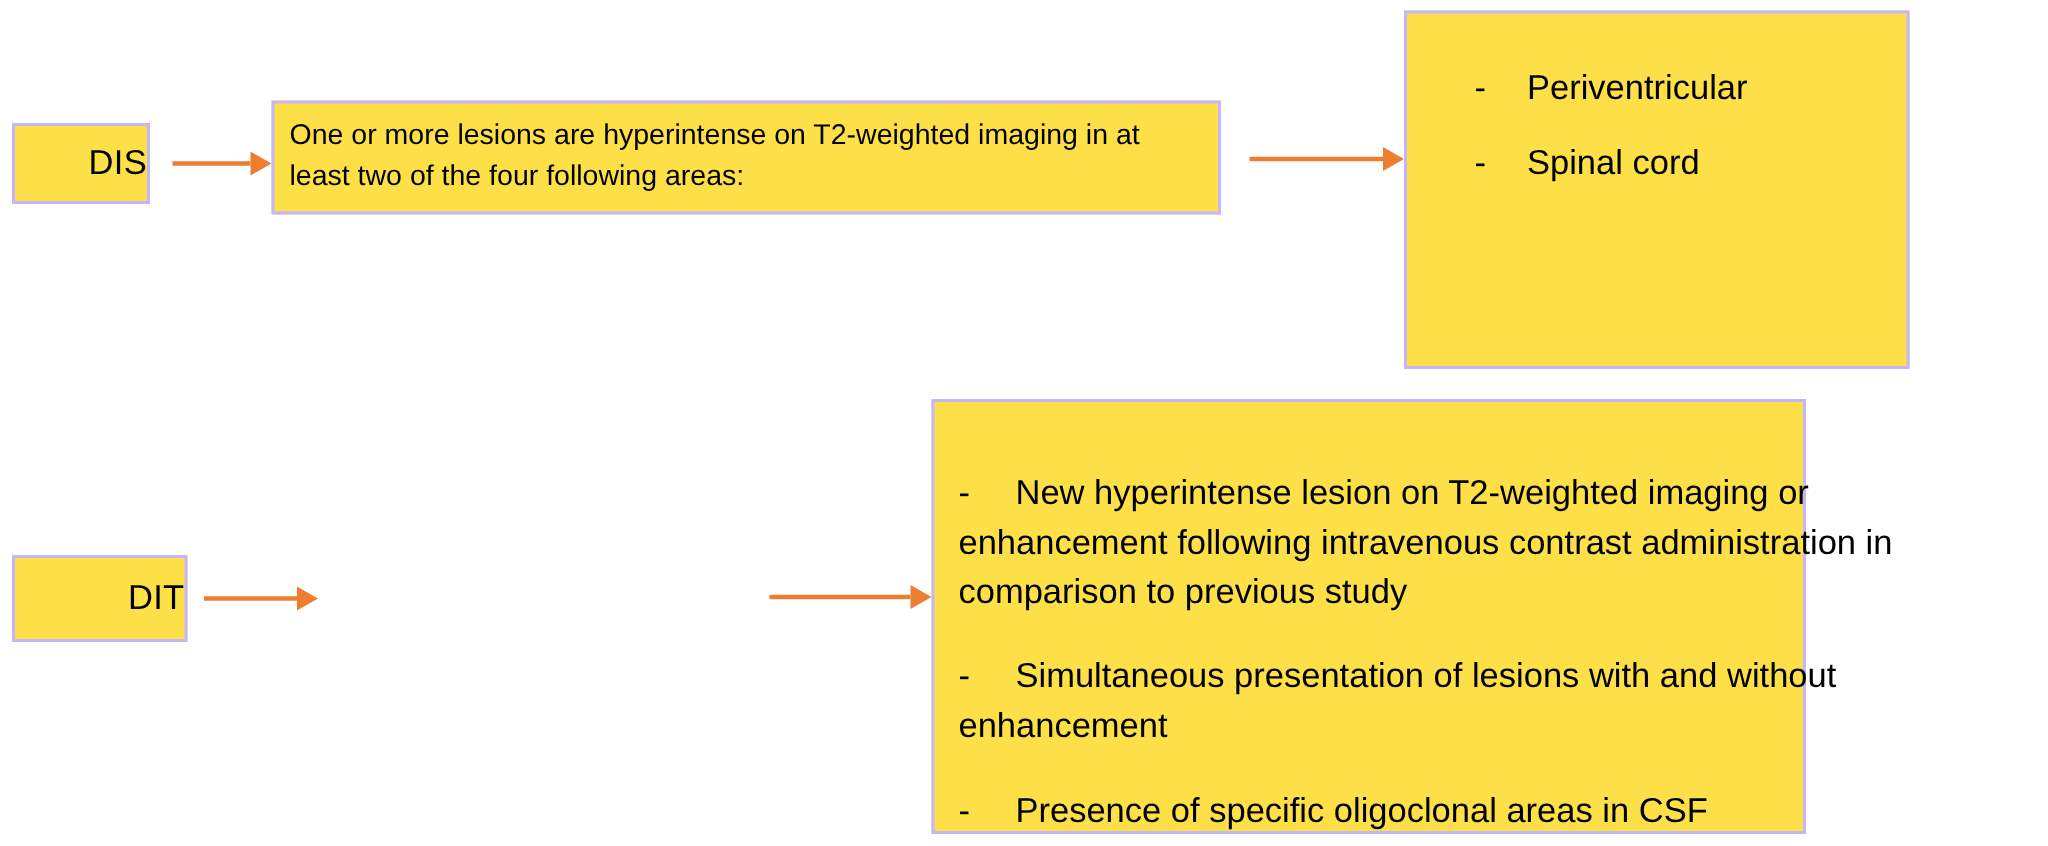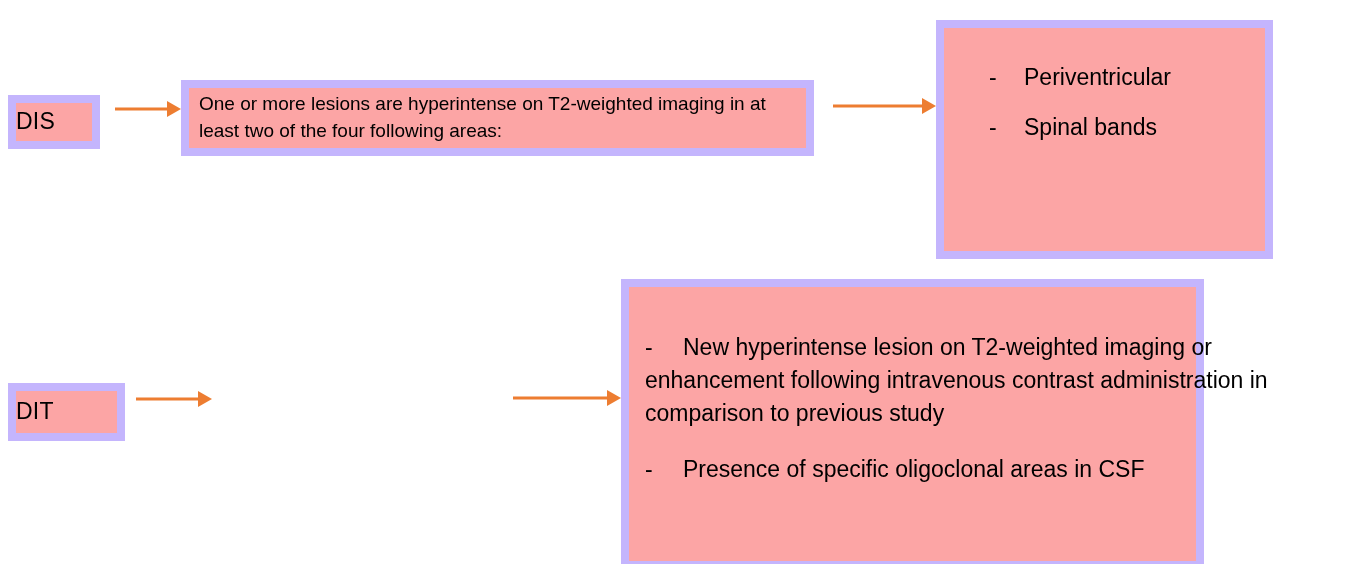--- a/index.html
+++ b/index.html
@@ -14,28 +14,27 @@
   #canvas {
     position: relative;
     width: 1365px;
     height: 564px;
     background: #ffffff;
     overflow: hidden;
   }
   .box {
     position: absolute;
     box-sizing: border-box;
-    border: 8px solid #c4b5fd;
-    background: #fca5a5;
-    margin-top: 13px;
+    border: 2px solid #c4b5fd;
+    background: #fde047;
   }
   .label-box {
     display: flex;
     align-items: center;
-    justify-content: flex-start;
+    justify-content: flex-end;
   }
   .label-text {
     font-size: 23px;
     line-height: 1.2;
     color: #000000;
     letter-spacing: 0.2px;
   }
   .para-box {
     display: flex;
     align-items: center;
@@ -119,21 +118,21 @@
     <div class="shaft" style="width:89px;"></div>
     <div class="head" style="left:89px;"></div>
   </div>
 
   <div class="box list-box" style="left:936px; top:7px; width:337px; height:239px;">
     <div class="list-wrap" style="left:45px; top:33px;">
       <div class="list-item">
         <span class="dash">-</span><span>Periventricular</span>
       </div>
       <div class="list-item" style="margin-top:17px;">
-        <span class="dash">-</span><span>Spinal bands</span>
+        <span class="dash">-</span><span>Spinal cord</span>
       </div>
     </div>
   </div>
 
   <div class="box label-box" style="left:8px; top:370px; width:117px; height:58px;">
     <span class="label-text">DIT</span>
   </div>
 
   <div class="arrow" style="left:136px; top:399px; width:76px;">
     <div class="shaft" style="width:62px;"></div>
@@ -145,18 +144,21 @@
     <div class="shaft" style="width:94px;"></div>
     <div class="head" style="left:94px;"></div>
   </div>
 
   <div class="box list-box" style="left:621px; top:266px; width:583px; height:290px;">
     <div class="list-wrap" style="left:16px; top:44px; width:690px;">
       <div class="flow-item">
         <span class="dash-inline">-</span><span>New hyperintense lesion on T2-weighted imaging or enhancement following intravenous contrast administration in comparison to previous study</span>
       </div>
       <div class="flow-item" style="margin-top:23px;">
+        <span class="dash-inline">-</span><span>Simultaneous presentation of lesions with and without enhancement</span>
+      </div>
+      <div class="flow-item" style="margin-top:23px;">
         <span class="dash-inline">-</span><span>Presence of specific oligoclonal areas in CSF</span>
       </div>
     </div>
   </div>
 
 </div>
 
 </body></html>

